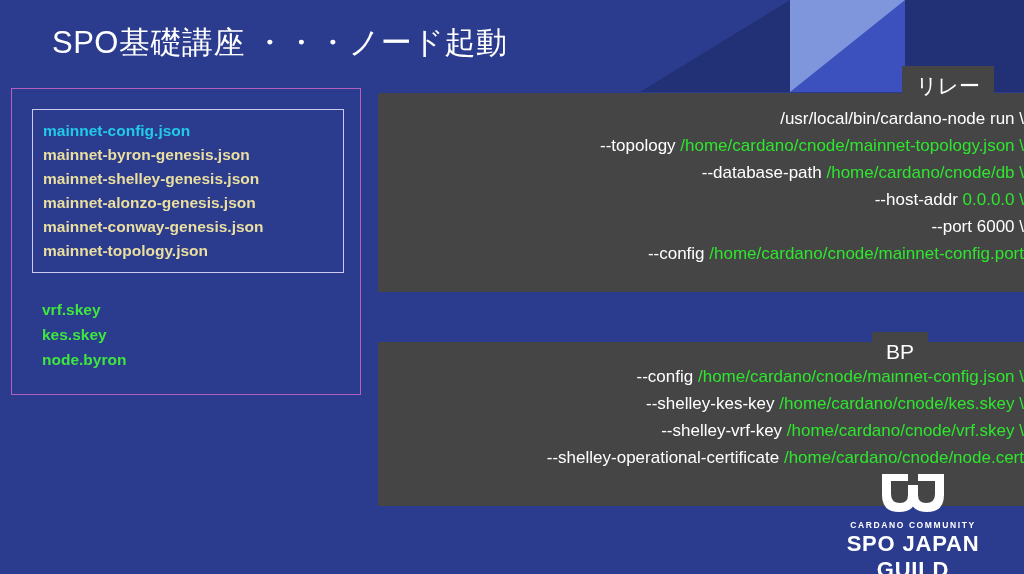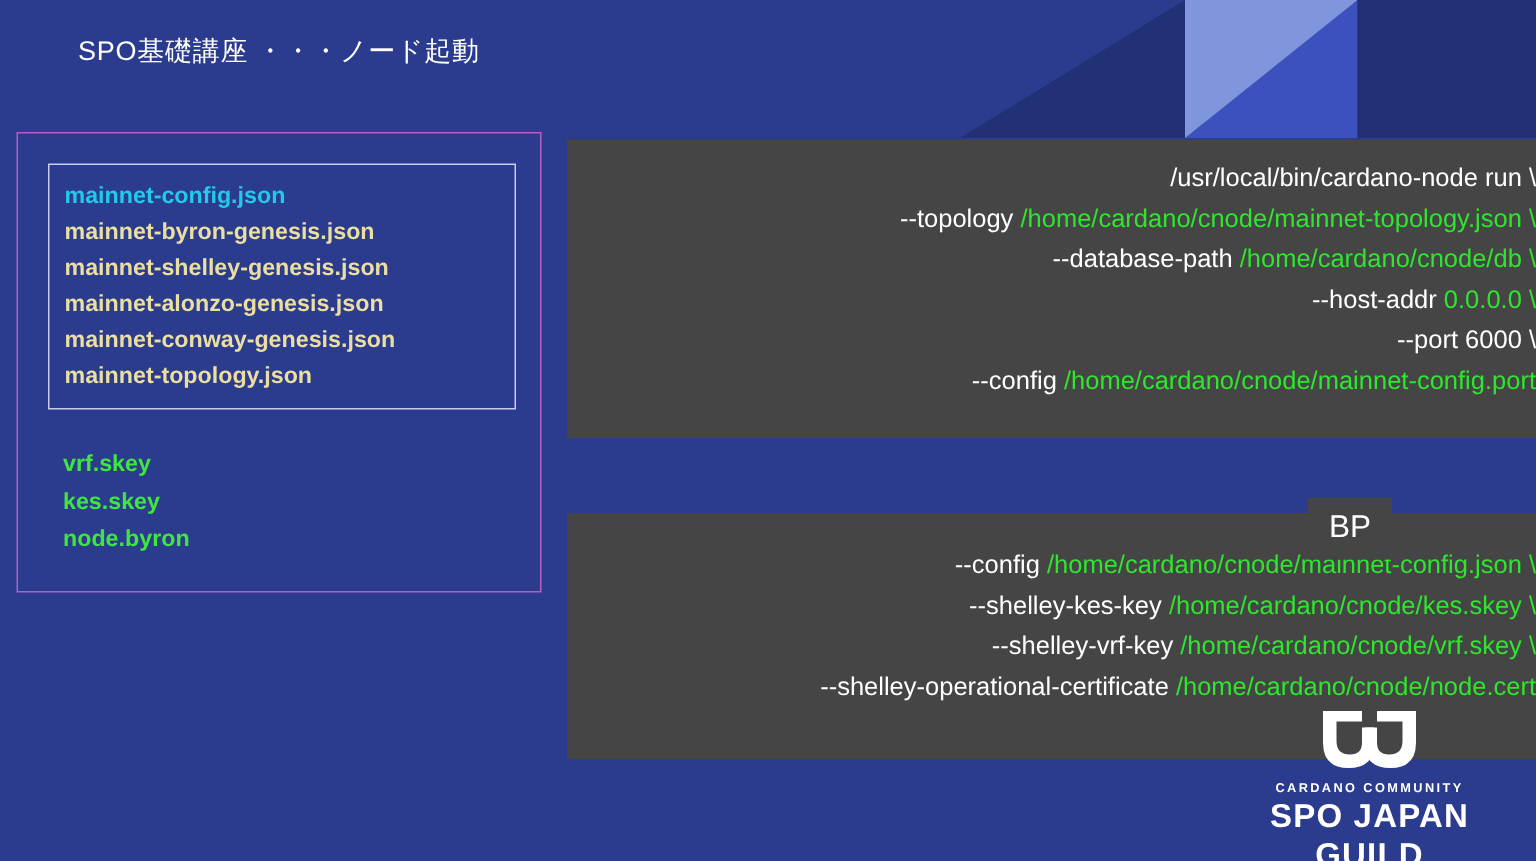--- a/index.html
+++ b/index.html
@@ -40,21 +40,21 @@
   }
   .deco-right-navy {
     left: 905px; top: 0; width: 119px; height: 92px;
     background: #223076;
   }
 
   
   .title {
     position: absolute;
     left: 52px; top: 22px;
-    font-size: 18px;
+    font-size: 31px;
     color: #ffffff;
     letter-spacing: 0.5px;
     white-space: nowrap;
   }
 
   
   .left-panel {
     position: absolute;
     left: 11px; top: 88px;
     width: 350px; height: 307px;
@@ -190,20 +190,21 @@
     <div class="code-line"><span>--config </span><span class="arg">/home/cardano/cnode/mainnet-config.port</span></div>
   </div>
 
   <div class="code-block" id="bp-block">
     <div class="code-line"><span>--config </span><span class="arg">/home/cardano/cnode/mainnet-config.json \</span></div>
     <div class="code-line"><span>--shelley-kes-key </span><span class="arg">/home/cardano/cnode/kes.skey \</span></div>
     <div class="code-line"><span>--shelley-vrf-key </span><span class="arg">/home/cardano/cnode/vrf.skey \</span></div>
     <div class="code-line"><span>--shelley-operational-certificate </span><span class="arg">/home/cardano/cnode/node.cert</span></div>
   </div>
 
+  <div class="tag" id="tag-relay">リレー</div>
   <div class="tag" id="tag-bp">BP</div>
 
   <div class="logo">
     <svg class="logo-mark" width="66" height="44" viewBox="0 0 66 44">
       <path d="M2 2 H28 V9 H11 V22 Q11 31 20 31 Q28 31 28 23 V13 H36 V24 Q36 40 19 40 Q2 40 2 23 Z" fill="#ffffff"></path>
       <path d="M64 2 H38 V9 H55 V22 Q55 31 46 31 Q38 31 38 23 V13 H30 V24 Q30 40 47 40 Q64 40 64 23 Z" fill="#ffffff"></path>
     </svg>
     <div class="logo-sub">CARDANO COMMUNITY</div>
     <div class="logo-name">SPO JAPAN GUILD</div>
   </div>

